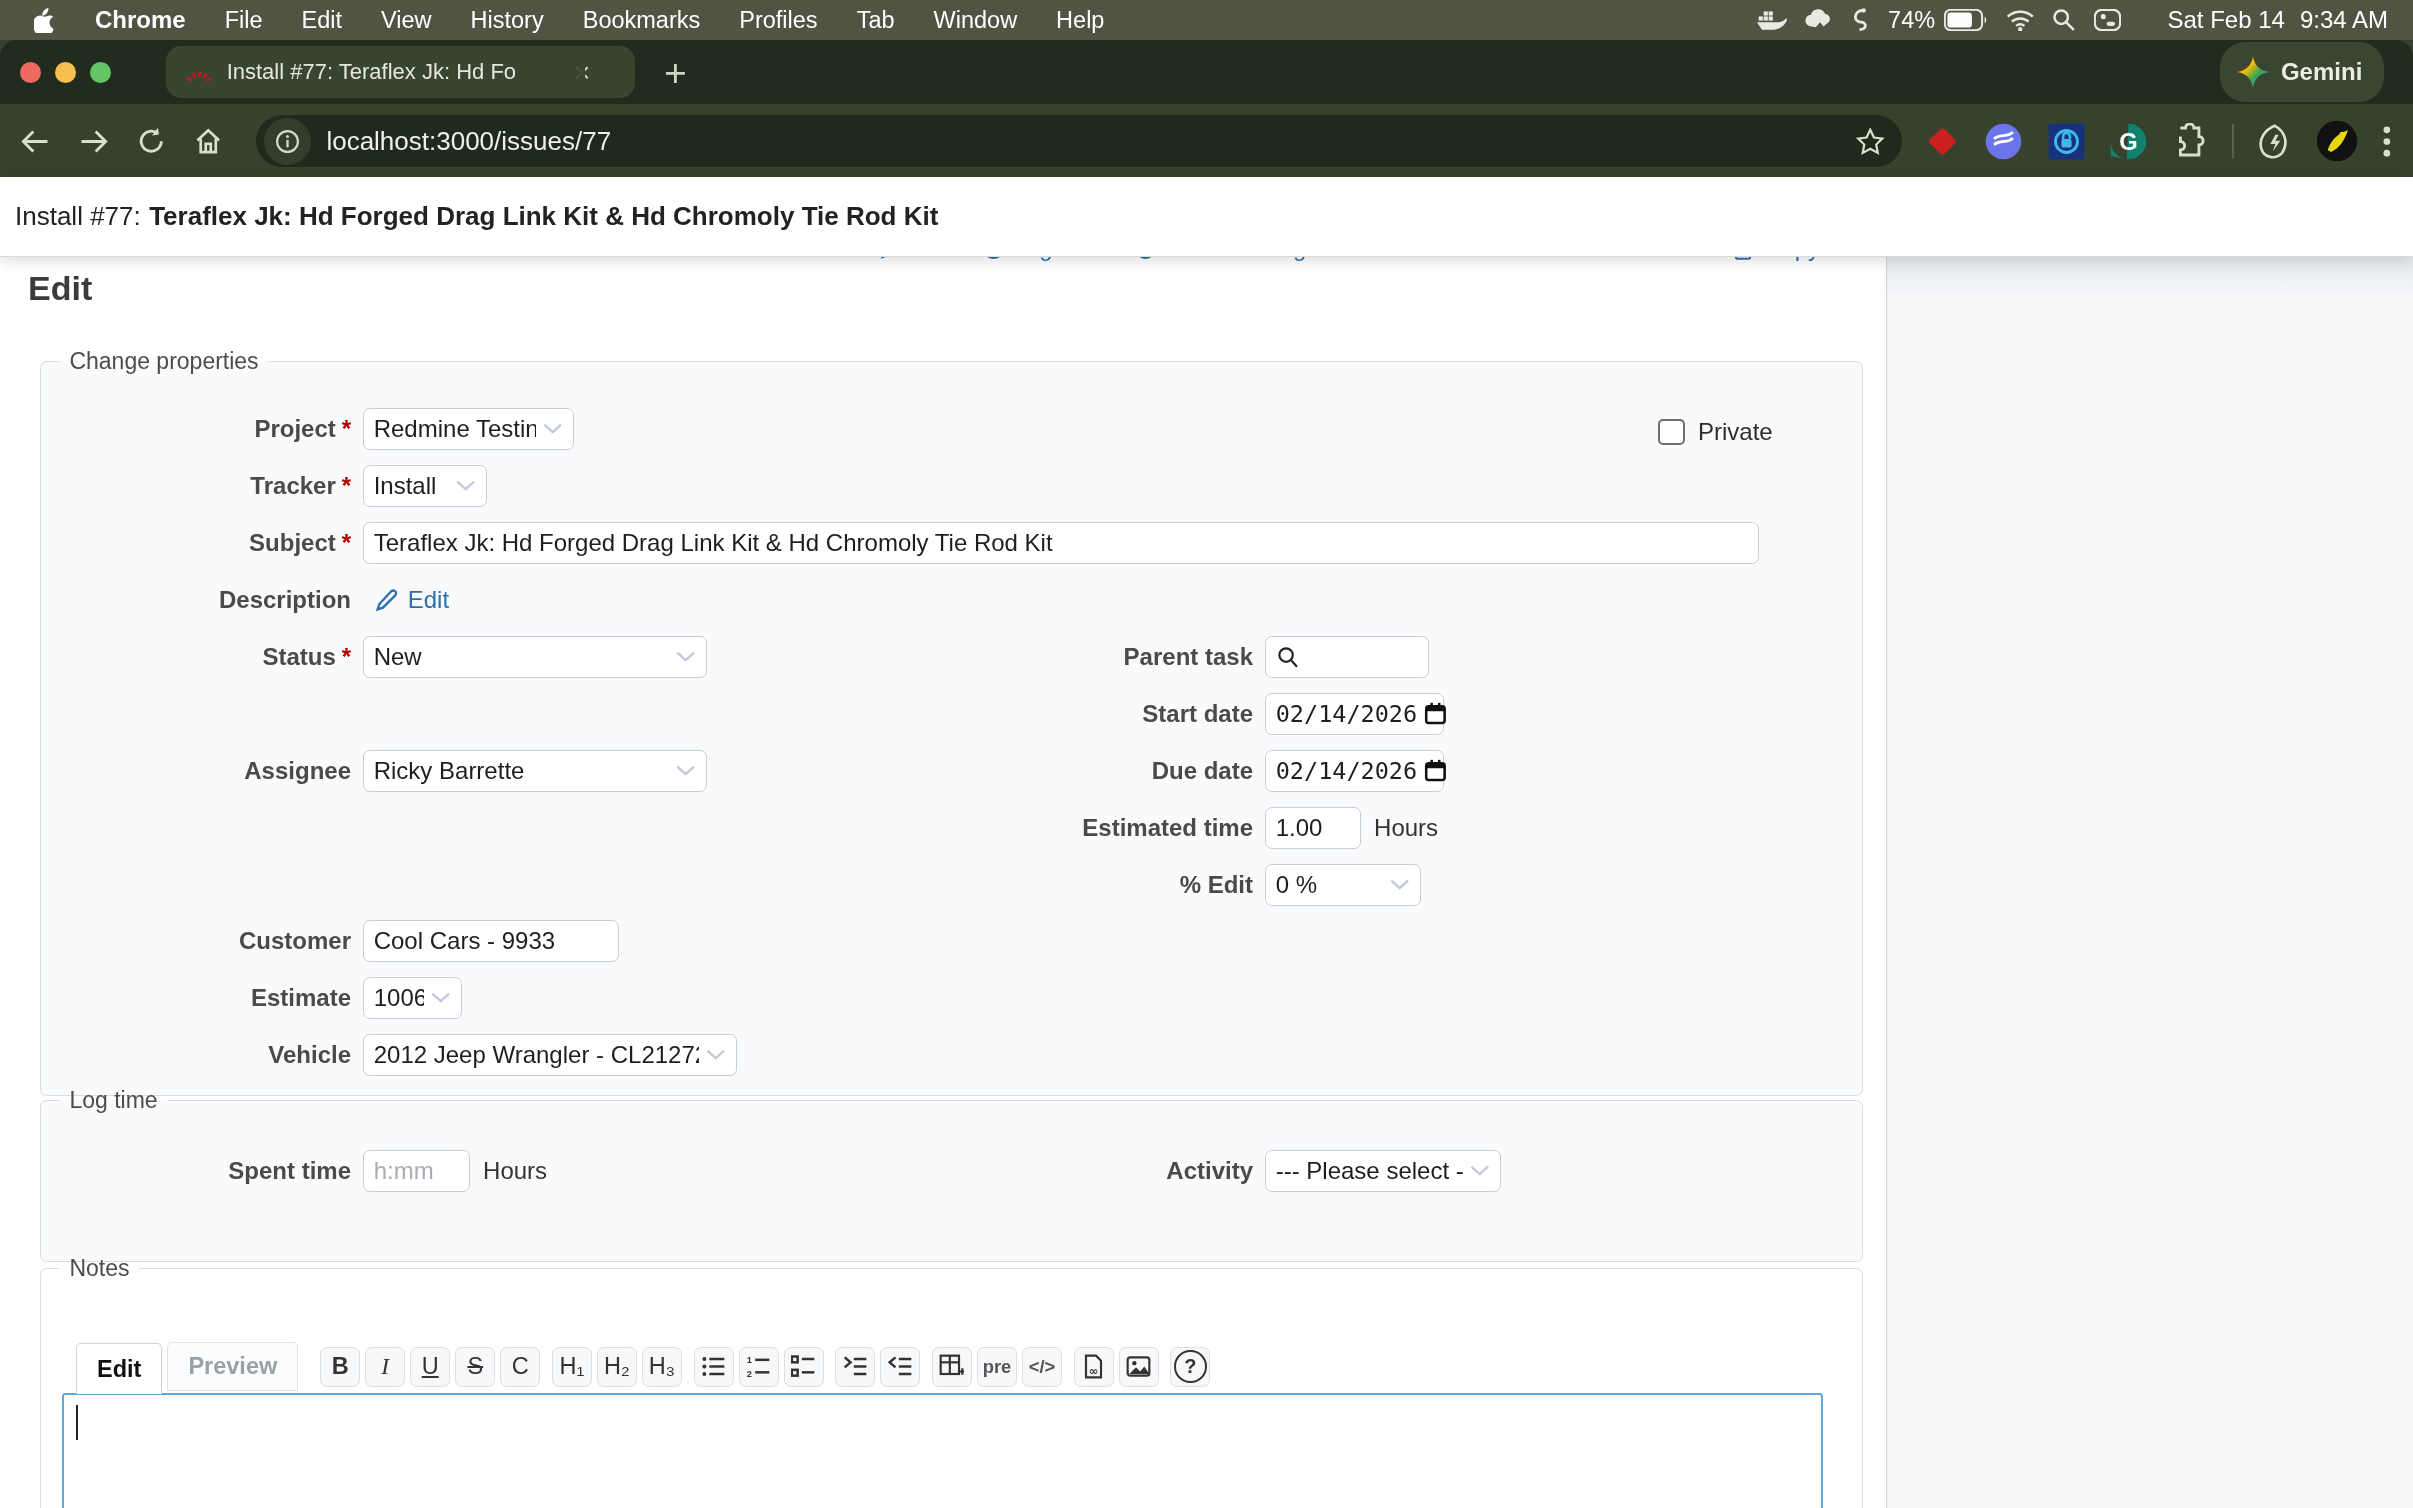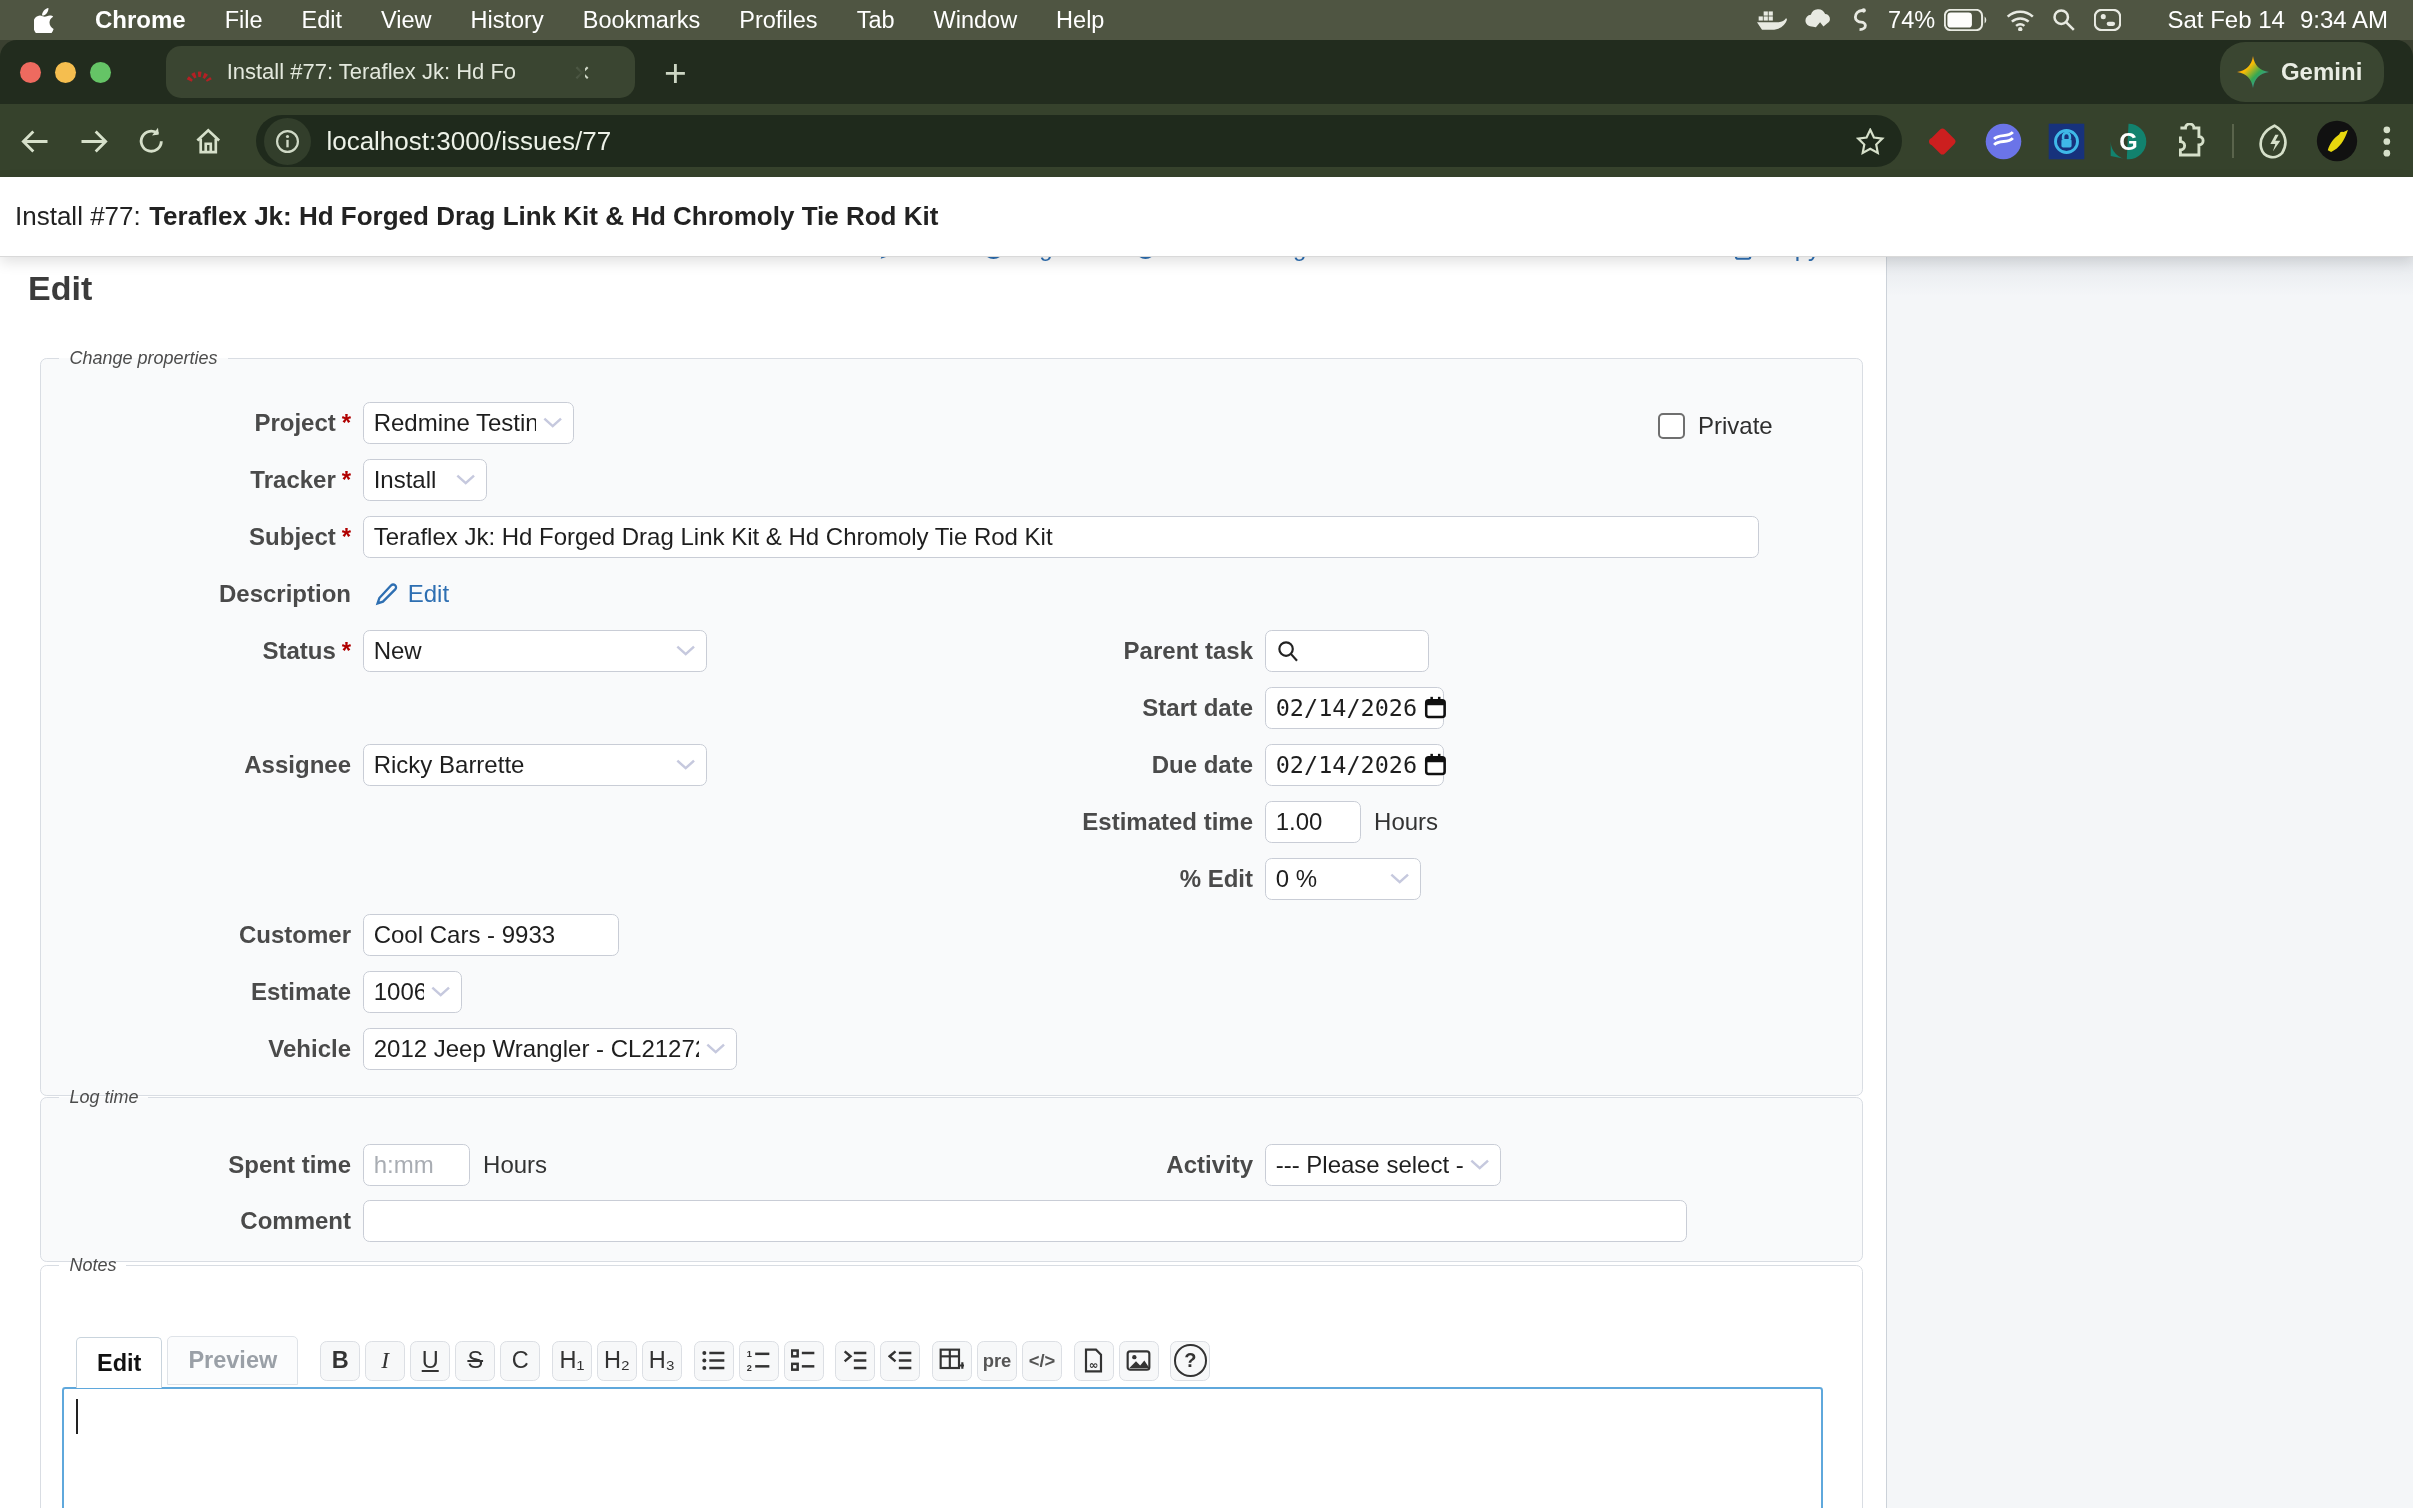--- a/index.html
+++ b/index.html
@@ -57,21 +57,21 @@
   #content{position:absolute;top:80px;left:0;right:528px;bottom:0;background:#fff;overflow:hidden;}
   
   #actions{position:absolute;top:0;right:65px;height:17px;overflow:hidden;}
   #actions .arow{display:flex;gap:28.5px;align-items:center;transform:translateY(-23.5px);
     color:#2e6fb2;font-size:24px;white-space:nowrap;}
   #actions .al{display:flex;align-items:center;gap:6.7px;color:#2e6fb2;text-decoration:none;}
   h2.pageedit{position:absolute;left:28px;top:11.7px;margin:0;font-size:34px;color:#3b3b3b;}
   
   fieldset.rbox{position:absolute;background:#f9fafb;border:1.7px solid #d9dde3;
     border-radius:6.7px;margin:0;padding:0;}
-  fieldset.rbox legend{margin-left:18.4px;padding:0 10px;font-size:18px;color:#4c4c4c;font-style:italic;}
+  fieldset.rbox legend{margin-left:18.4px;padding:0 10px;font-size:23px;color:#4c4c4c;}
   .frow{position:absolute;display:flex;align-items:center;height:40px;font-size:24px;color:#1e1e1e;}
   .frow .lbl{display:inline-block;width:310px;text-align:right;padding-right:11.7px;
     font-weight:bold;color:#4a4a4a;white-space:nowrap;flex:none;}
   .frowR{left:712px;}
   .frowR .lbl{width:500px;}
   .req{color:#b00000;font-weight:bold;font-style:normal;margin-left:5.9px;}
   .sel,.inp{display:flex;align-items:center;background:#fff;border:1.7px solid #c9cdd6;
     border-radius:6.7px;height:42px;padding:0 10px;box-sizing:border-box;font-size:24px;color:#1e1e1e;}
   .sel .val{white-space:nowrap;overflow:hidden;}
   .chev{margin-left:auto;flex:none;padding-left:6.7px;}
@@ -524,26 +524,20 @@
         <div class="frow frowR" style="top:37px">
           <span class="lbl"><span>Activity</span></span>
           <span class="sel" style="width:236px">
             <span class="val">--- Please select ---</span>
             <svg class="chev" width="20" height="11.7" viewBox="0 0 24 14">
                 <use href="#i-chev"></use>
               </svg>
           </span>
         </div>
 
-        <div class="frow" style="left:0;top:93px">
-          <span class="lbl"><span>Comment</span></span>
-          <span class="inp" style="width:1324px">
-            <span class="val"></span>
-          </span>
-        </div>
       </fieldset>
 
       <fieldset class="rbox" style="left:40px;top:998px;width:1821px;height:277px;background:#fff">
         <legend>Notes</legend>
 
         <div id="notestabs">
           <span class="ntab active">Edit</span>
           <span class="ntab preview">Preview</span>
           <span class="ggap" style="width:22px"></span>
           <span class="tbtn b">B</span>

